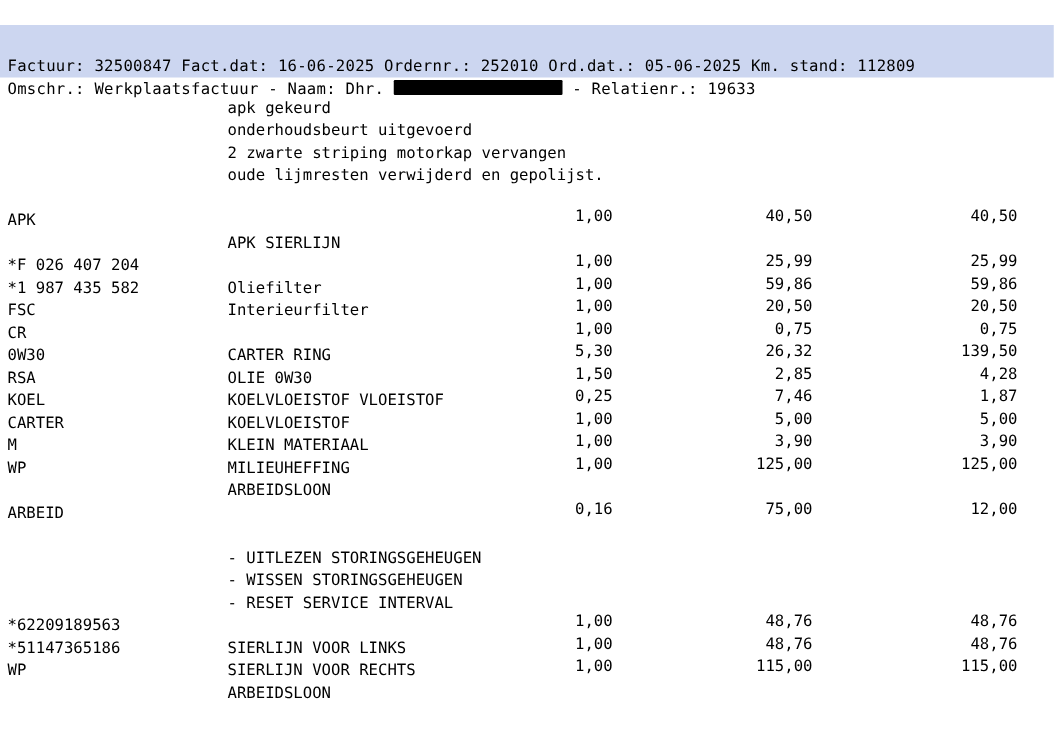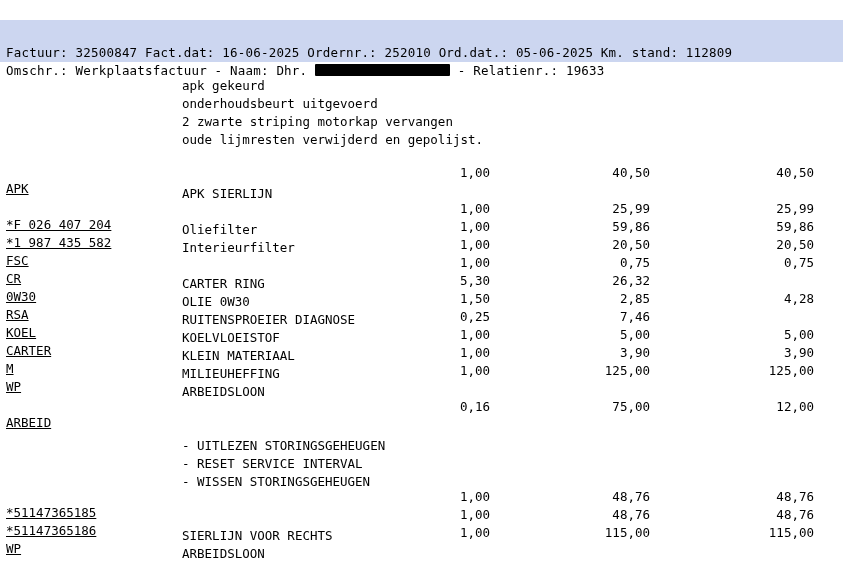--- a/index.html
+++ b/index.html
@@ -56,22 +56,21 @@
   }
   .row {
     position: relative;
     height: 18px;
     line-height: 18px;
     white-space: pre;
   }
   .c-code {
     position: absolute;
     left: 6px;
-    top: 16px;
-    text-decoration: underline;
+    top: 3px;
   }
   .c-desc {
     position: absolute;
     left: 182px;
     top: 0;
     margin-top: 21px;
   }
   .c-qty {
     position: absolute;
     left: 460px;
@@ -110,30 +109,30 @@
       <div class="row"><span class="c-code"></span><span class="c-desc">2 zwarte striping motorkap vervangen</span><span class="c-qty"></span><span class="c-price"></span><span class="c-total"></span></div>
       <div class="row"><span class="c-code"></span><span class="c-desc">oude lijmresten verwijderd en gepolijst.</span><span class="c-qty"></span><span class="c-price"></span><span class="c-total"></span></div>
       <div class="row"><span class="c-code"></span><span class="c-desc"></span><span class="c-qty"></span><span class="c-price"></span><span class="c-total"></span></div>
       <div class="row"><span class="c-code"></span><span class="c-desc"></span><span class="c-qty"></span><span class="c-price"></span><span class="c-total"></span></div>
       <div class="row"><span class="c-code">APK</span><span class="c-desc">APK SIERLIJN</span><span class="c-qty">1,00</span><span class="c-price">40,50</span><span class="c-total">40,50</span></div>
       <div class="row"><span class="c-code"></span><span class="c-desc"></span><span class="c-qty"></span><span class="c-price"></span><span class="c-total"></span></div>
       <div class="row"><span class="c-code">*F 026 407 204</span><span class="c-desc">Oliefilter</span><span class="c-qty">1,00</span><span class="c-price">25,99</span><span class="c-total">25,99</span></div>
       <div class="row"><span class="c-code">*1 987 435 582</span><span class="c-desc">Interieurfilter</span><span class="c-qty">1,00</span><span class="c-price">59,86</span><span class="c-total">59,86</span></div>
       <div class="row"><span class="c-code">FSC</span><span class="c-qty">1,00</span><span class="c-price">20,50</span><span class="c-total">20,50</span></div>
       <div class="row"><span class="c-code">CR</span><span class="c-desc">CARTER RING</span><span class="c-qty">1,00</span><span class="c-price">0,75</span><span class="c-total">0,75</span></div>
-      <div class="row"><span class="c-code">0W30</span><span class="c-desc">OLIE 0W30</span><span class="c-qty">5,30</span><span class="c-price">26,32</span></div>
-      <div class="row"><span class="c-code">RSA</span><span class="c-desc">RUITENSPROEIER DIAGNOSE</span><span class="c-qty">1,50</span><span class="c-price">2,85</span><span class="c-total">4,28</span></div>
-      <div class="row"><span class="c-code">KOEL</span><span class="c-desc">KOELVLOEISTOF</span><span class="c-qty">0,25</span><span class="c-price">7,46</span></div>
+      <div class="row"><span class="c-code">0W30</span><span class="c-desc">OLIE 0W30</span><span class="c-qty">5,30</span><span class="c-price">26,32</span><span class="c-total">139,50</span></div>
+      <div class="row"><span class="c-code">RSA</span><span class="c-desc">KOELVLOEISTOF VLOEISTOF</span><span class="c-qty">1,50</span><span class="c-price">2,85</span><span class="c-total">4,28</span></div>
+      <div class="row"><span class="c-code">KOEL</span><span class="c-desc">KOELVLOEISTOF</span><span class="c-qty">0,25</span><span class="c-price">7,46</span><span class="c-total">1,87</span></div>
       <div class="row"><span class="c-code">CARTER</span><span class="c-desc">KLEIN MATERIAAL</span><span class="c-qty">1,00</span><span class="c-price">5,00</span><span class="c-total">5,00</span></div>
       <div class="row"><span class="c-code">M</span><span class="c-desc">MILIEUHEFFING</span><span class="c-qty">1,00</span><span class="c-price">3,90</span><span class="c-total">3,90</span></div>
       <div class="row"><span class="c-code">WP</span><span class="c-desc">ARBEIDSLOON</span><span class="c-qty">1,00</span><span class="c-price">125,00</span><span class="c-total">125,00</span></div>
       <div class="row"><span class="c-code"></span><span class="c-desc"></span><span class="c-qty"></span><span class="c-price"></span><span class="c-total"></span></div>
       <div class="row"><span class="c-code">ARBEID</span><span class="c-qty">0,16</span><span class="c-price">75,00</span><span class="c-total">12,00</span></div>
       <div class="row"><span class="c-code"></span><span class="c-desc">- UITLEZEN STORINGSGEHEUGEN</span><span class="c-qty"></span><span class="c-price"></span><span class="c-total"></span></div>
+      <div class="row"><span class="c-code"></span><span class="c-desc">- WISSEN STORINGSGEHEUGEN</span><span class="c-qty"></span><span class="c-price"></span><span class="c-total"></span></div>
       <div class="row"><span class="c-code"></span><span class="c-desc">- RESET SERVICE INTERVAL</span><span class="c-qty"></span><span class="c-price"></span><span class="c-total"></span></div>
-      <div class="row"><span class="c-code"></span><span class="c-desc">- WISSEN STORINGSGEHEUGEN</span><span class="c-qty"></span><span class="c-price"></span><span class="c-total"></span></div>
       <div class="row"><span class="c-code"></span><span class="c-desc"></span><span class="c-qty"></span><span class="c-price"></span><span class="c-total"></span></div>
-      <div class="row"><span class="c-code">*51147365185</span><span class="c-qty">1,00</span><span class="c-price">48,76</span><span class="c-total">48,76</span></div>
+      <div class="row"><span class="c-code">*62209189563</span><span class="c-desc">SIERLIJN VOOR LINKS</span><span class="c-qty">1,00</span><span class="c-price">48,76</span><span class="c-total">48,76</span></div>
       <div class="row"><span class="c-code">*51147365186</span><span class="c-desc">SIERLIJN VOOR RECHTS</span><span class="c-qty">1,00</span><span class="c-price">48,76</span><span class="c-total">48,76</span></div>
       <div class="row"><span class="c-code">WP</span><span class="c-desc">ARBEIDSLOON</span><span class="c-qty">1,00</span><span class="c-price">115,00</span><span class="c-total">115,00</span></div>
     </div>
 
 </div>
 
 </body></html>

